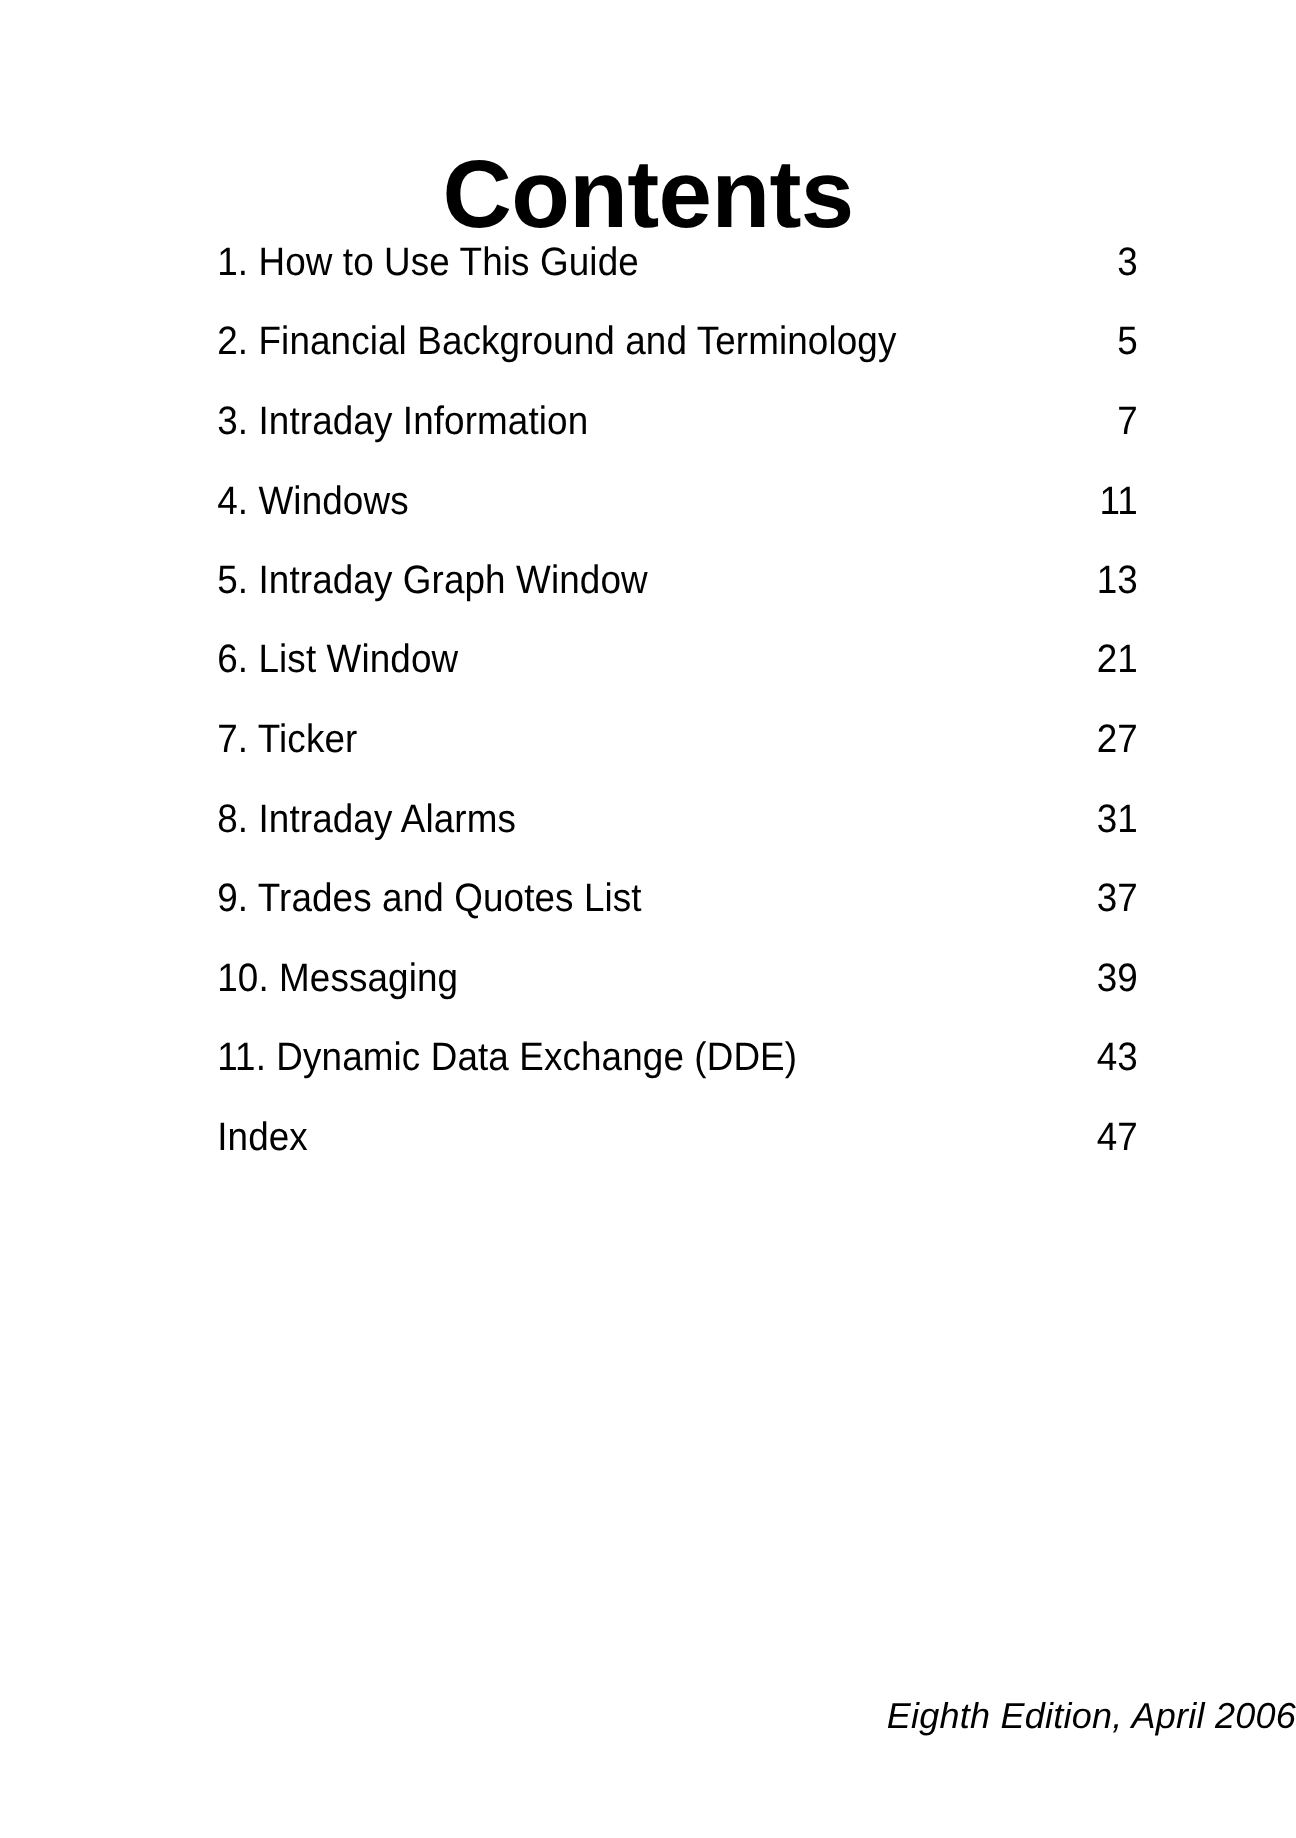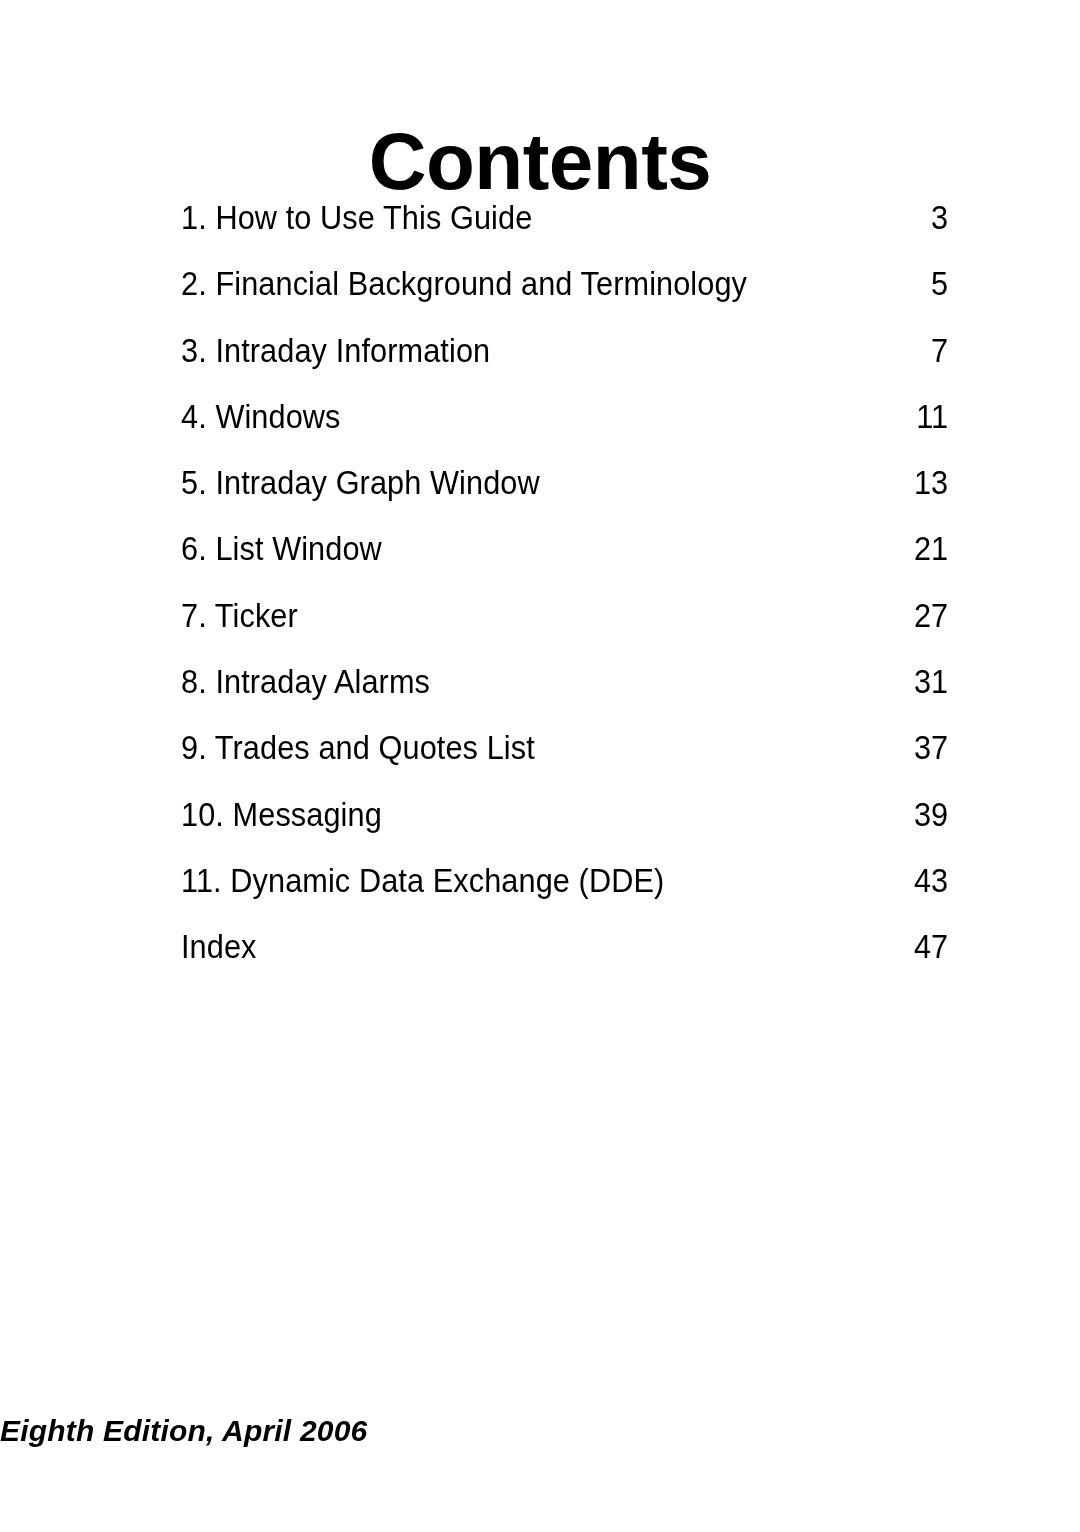--- a/index.html
+++ b/index.html
@@ -70,23 +70,23 @@
     text-align: right;
     letter-spacing: 0.1px;
   }
 
   
   .edition {
     position: absolute;
     top: 1414px;
     left: 0;
     width: 1080px;
-    text-align: left;
+    text-align: right;
     font-size: 30px;
-    font-weight: 700;
+    font-weight: 400;
     font-style: italic;
     letter-spacing: 0.2px;
     font-family: "Liberation Sans", "DejaVu Sans", sans-serif;
   }
 </style>
 </head>
 <body>
 
 <div class="page">
 

